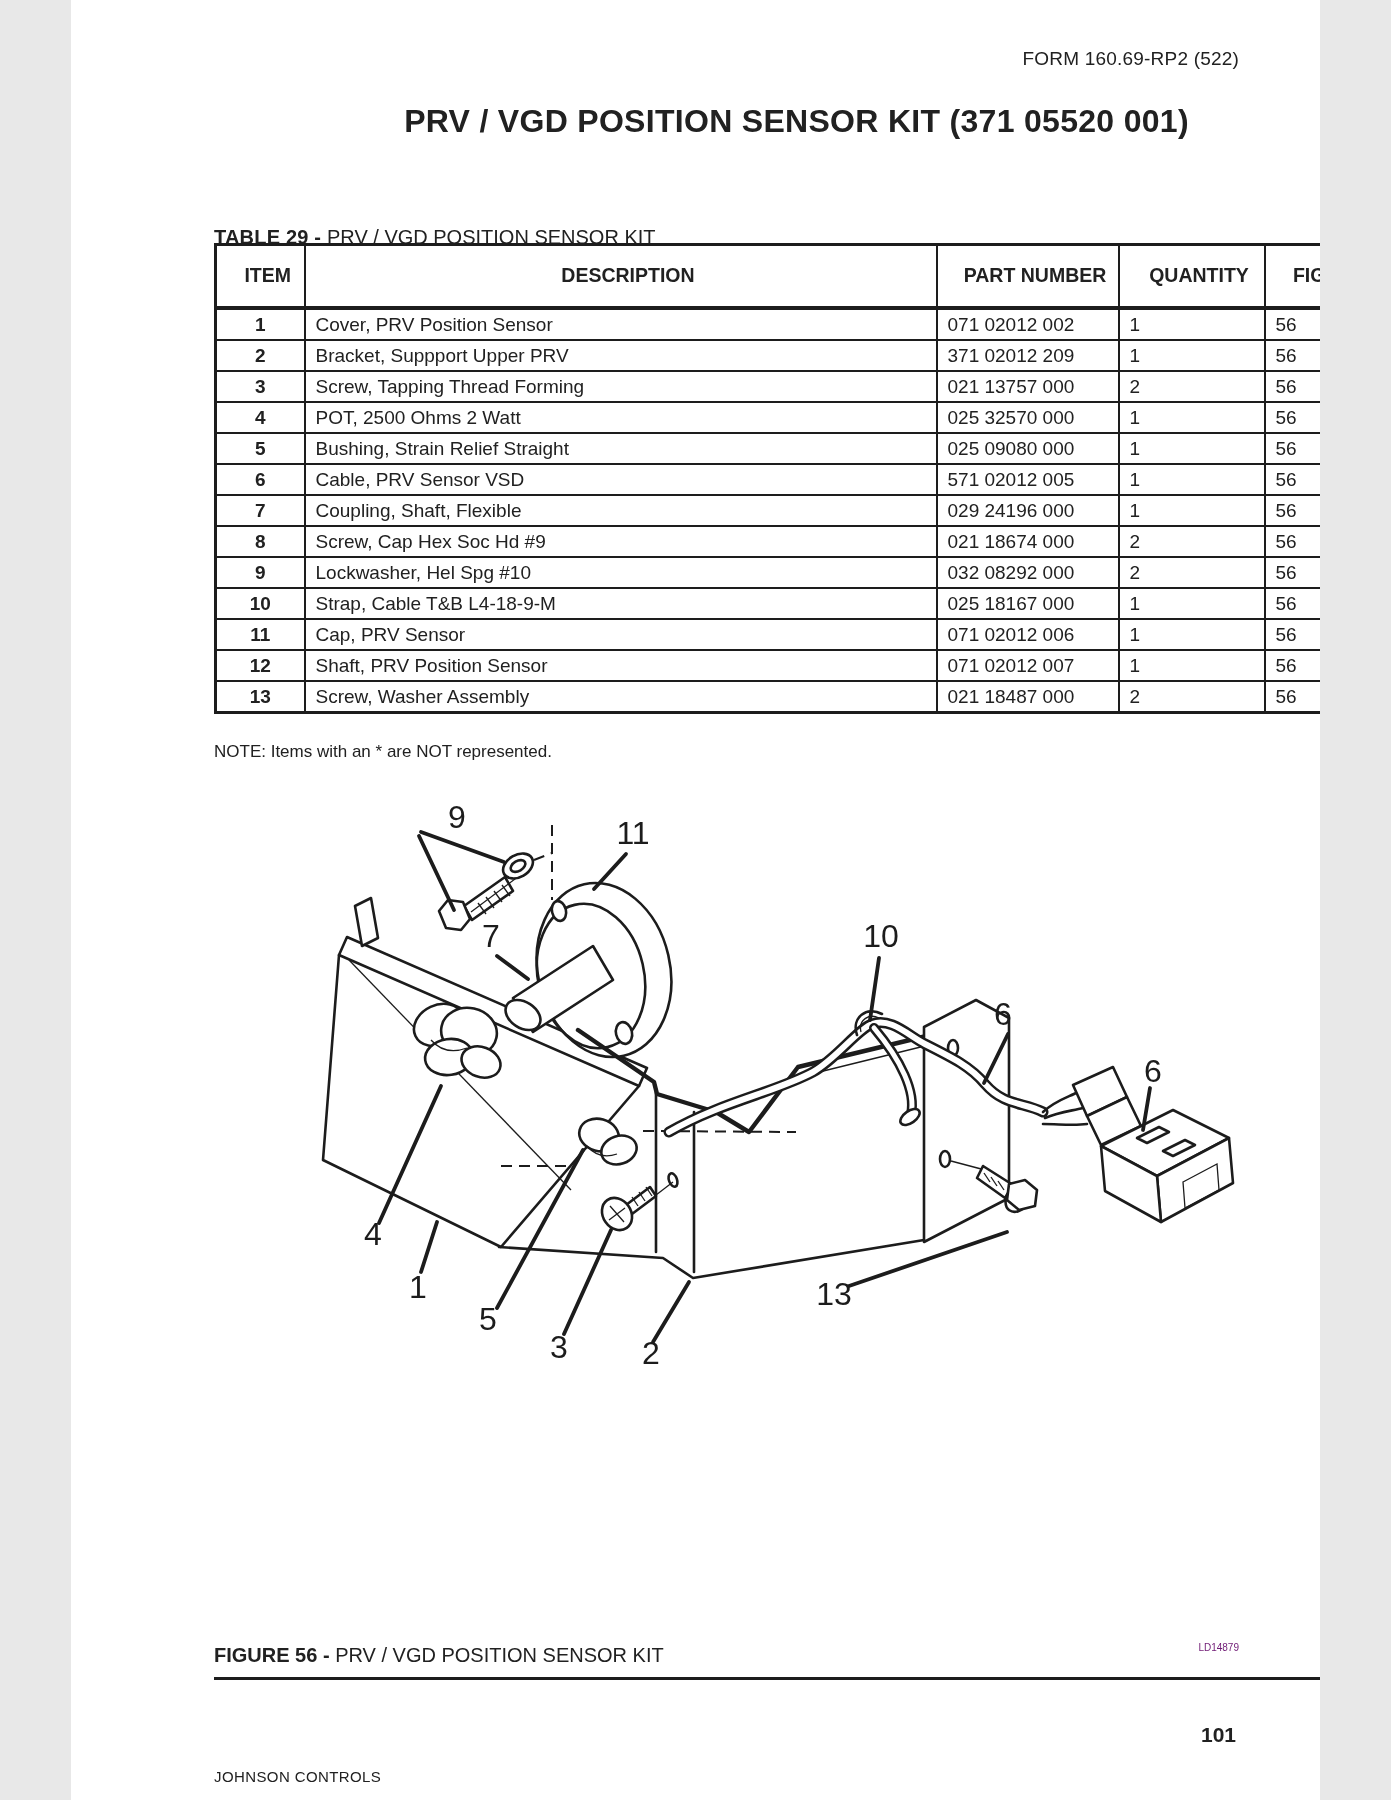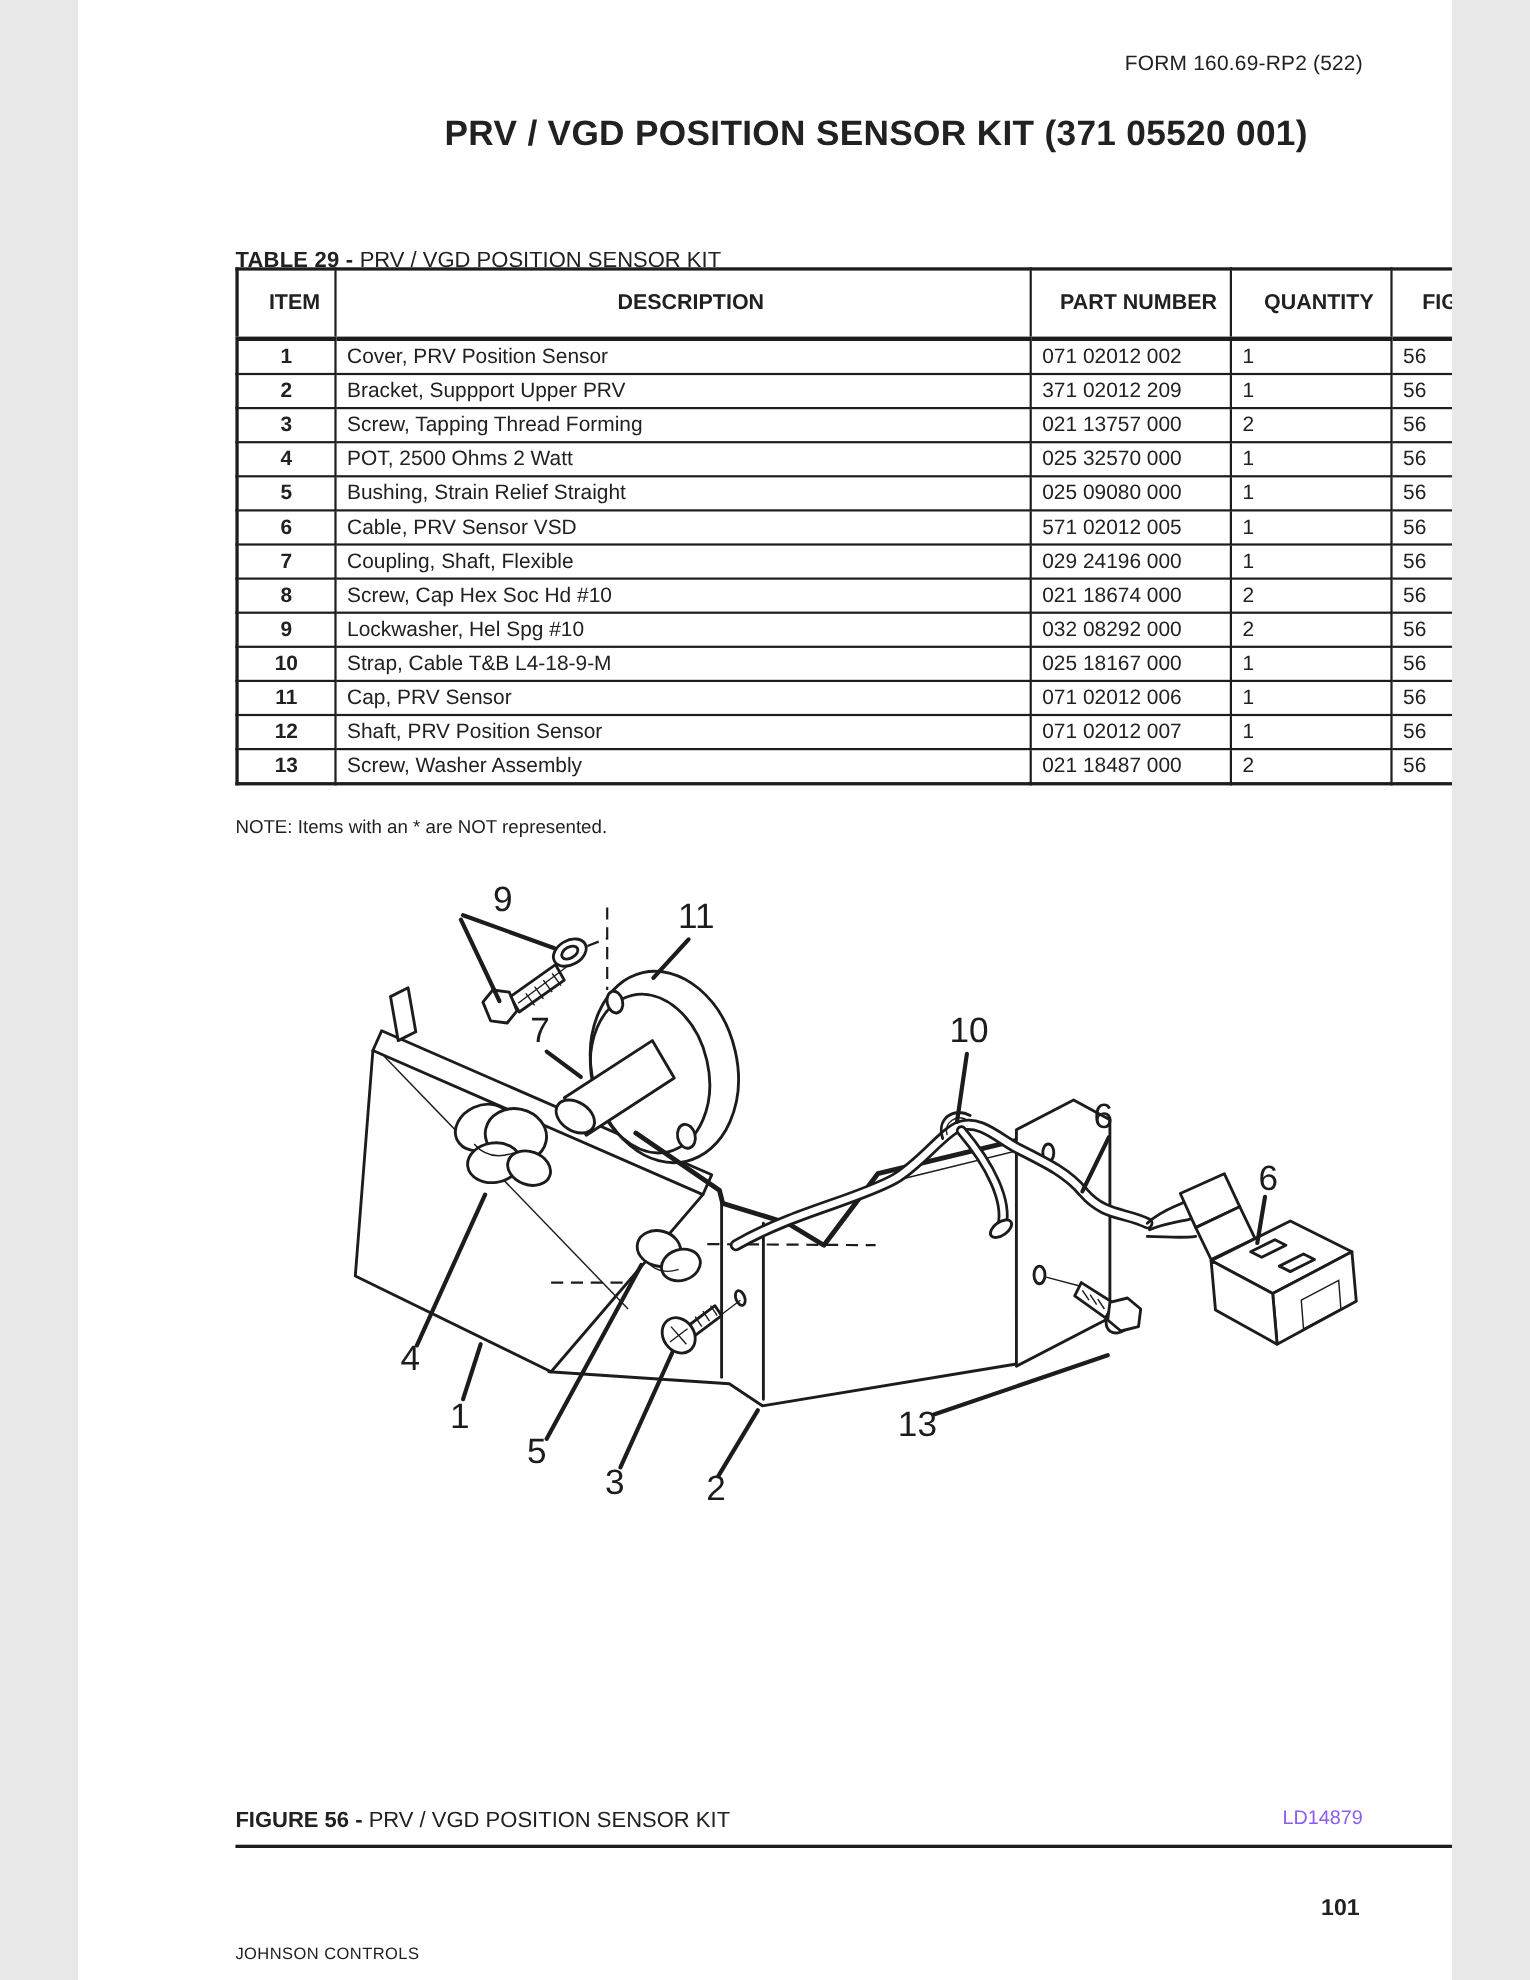--- a/index.html
+++ b/index.html
@@ -27,21 +27,21 @@
     border-bottom:4px solid #1d1d1d; line-height:1.2;padding-left:25px;
   }
   table.parts tbody td{height:29px; padding-top:0; padding-bottom:0;}
   td.c-item{text-align:center; font-weight:bold;}
   td.c-desc{text-align:left; padding-left:13px;}
   td.c-part, td.c-qty, td.c-fig{text-align:left;margin-left:39px;}
   .col-item{width:89px;} .col-desc{width:632px;} .col-part{width:182px;}
   .col-qty{width:146px;} .col-fig{width:116px;}
   .note{left:143px; top:742px; font-size:17px;}
   .fig-caption{left:143px; top:1644px; font-size:20px;}
-  .fig-code{right:81px; top:1642px; font-size:18px; color:#8b5cf6;}
+  .fig-code{right:81px; top:1642px; font-size:10px; color:#701a75;}
   .rule{left:143px; top:1677px; width:1165px; height:3px; background:#1d1d1d;}
   .footer-left{left:143px; top:1732px; font-size:15px; letter-spacing:.4px;margin-top:36px;}
   .page-num{right:84px; top:1723px; font-size:21px; font-weight:bold;}
   svg text.co{font:32px "Liberation Sans", sans-serif; fill:#1c1c1c; text-anchor:middle;}
   .ln{fill:none; stroke:#1c1c1c; stroke-width:2.6; stroke-linecap:round; stroke-linejoin:round;}
   .hv{fill:none; stroke:#1c1c1c; stroke-width:4.4; stroke-linecap:round; stroke-linejoin:round;}
   .fw{fill:#ffffff; stroke:#1c1c1c; stroke-width:2.6; stroke-linejoin:round;}
   .ldr{fill:none; stroke:#1c1c1c; stroke-width:3.8; stroke-linecap:round;}
   .thin{fill:none; stroke:#1c1c1c; stroke-width:1.3;}
   .dsh{fill:none; stroke:#1c1c1c; stroke-width:2; stroke-dasharray:11 7;}
@@ -121,21 +121,21 @@
       </tr>
       <tr>
         <td class="c-item">7</td>
         <td class="c-desc">Coupling, Shaft, Flexible</td>
         <td class="c-part">029 24196 000</td>
         <td class="c-qty">1</td>
         <td class="c-fig">56</td>
       </tr>
       <tr>
         <td class="c-item">8</td>
-        <td class="c-desc">Screw, Cap Hex Soc Hd #10</td>
+        <td class="c-desc">Screw, Cap Hex Soc Hd #9</td>
         <td class="c-part">021 18674 000</td>
         <td class="c-qty">2</td>
         <td class="c-fig">56</td>
       </tr>
       <tr>
         <td class="c-item">9</td>
         <td class="c-desc">Lockwasher, Hel Spg #10</td>
         <td class="c-part">032 08292 000</td>
         <td class="c-qty">2</td>
         <td class="c-fig">56</td>

